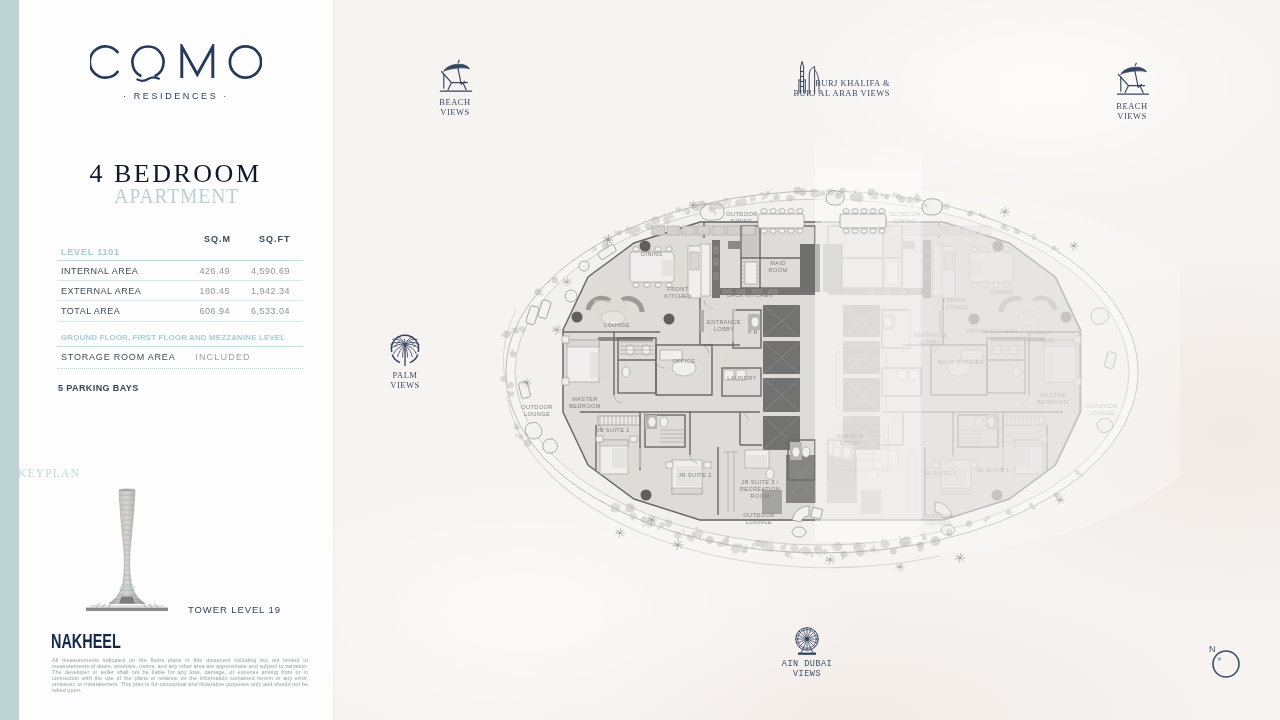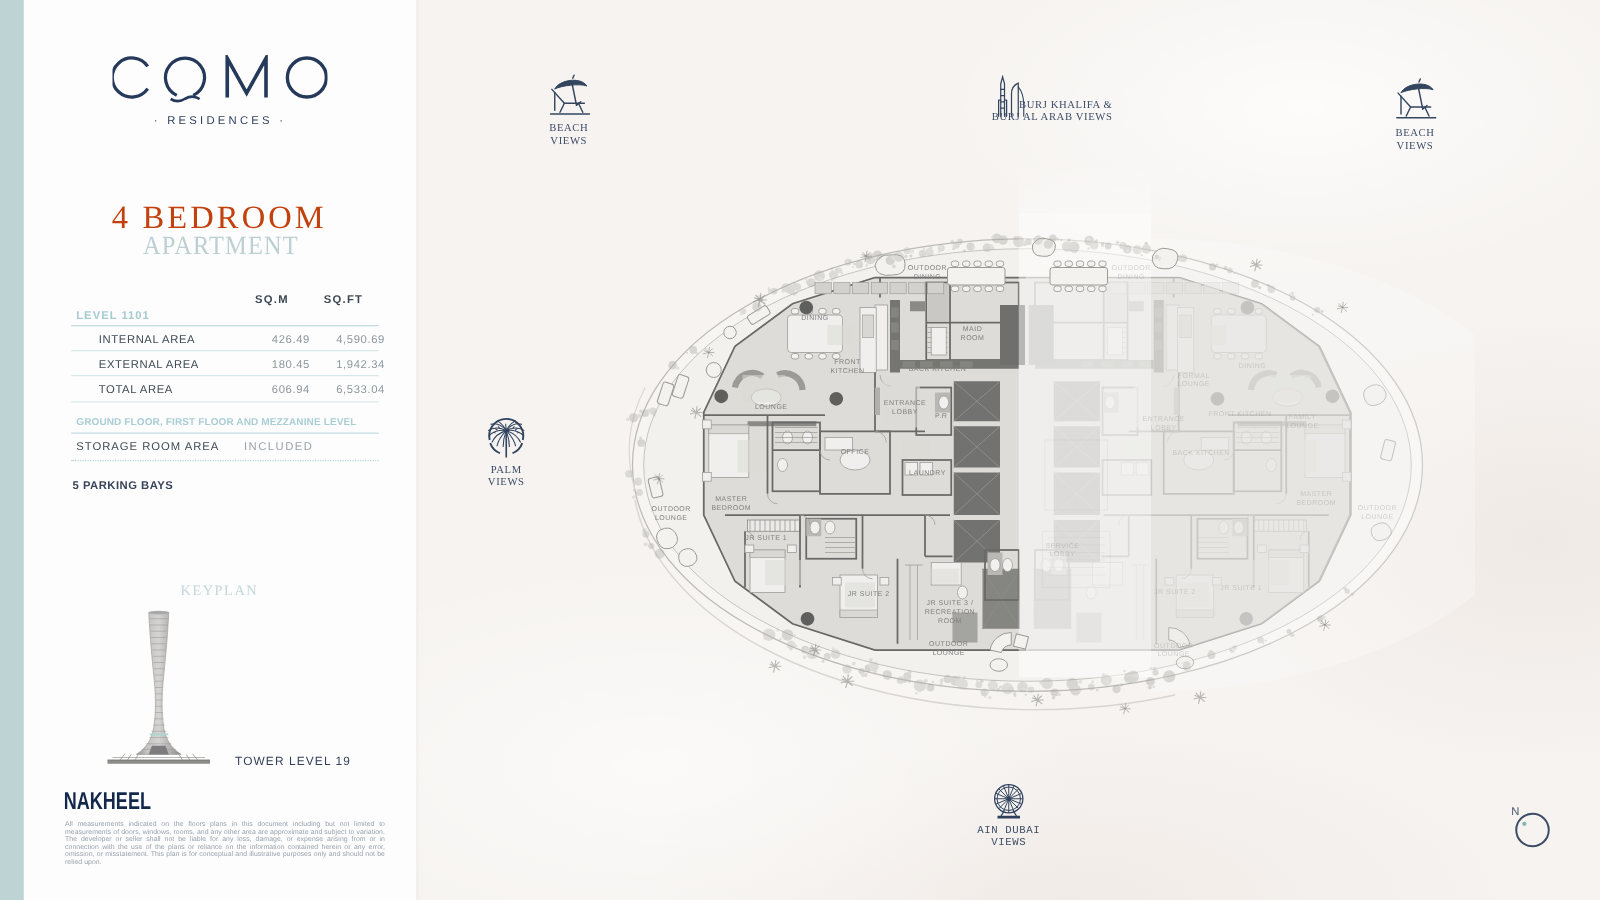--- a/index.html
+++ b/index.html
@@ -10,37 +10,37 @@
       radial-gradient(ellipse 420px 200px at 75% 12%, rgba(255,255,255,.75), rgba(255,255,255,0) 70%),
       radial-gradient(ellipse 500px 240px at 20% 85%, rgba(255,255,255,.6), rgba(255,255,255,0) 70%),
       radial-gradient(ellipse 400px 260px at 95% 60%, rgba(237,231,226,.8), rgba(255,255,255,0) 70%),
       radial-gradient(ellipse 520px 200px at 55% 100%, rgba(238,232,227,.7), rgba(255,255,255,0) 70%);
   }
   .sidebar{position:absolute;left:0;top:0;width:333px;height:720px;background:#fdfdfd;
     box-shadow:1px 0 2px rgba(0,0,0,0.04);}
   .stripe{position:absolute;left:0;top:0;width:19px;height:720px;background:#bed3d4;}
   
   .h4bed{position:absolute;left:18px;width:315px;top:159px;text-align:center;
-    font-family:"Liberation Serif",serif;font-size:26px;letter-spacing:2.5px;color:#c2410c;}
+    font-family:"Liberation Serif",serif;font-size:26px;letter-spacing:2.5px;color:#0f172a;}
   .hapart{position:absolute;left:18px;width:315px;top:184px;text-align:center;
     font-family:"Liberation Serif",serif;font-size:21px;letter-spacing:1px;color:#bccfd2;transform:scaleX(0.93);transform-origin:175px 0;}
   .tbl{position:absolute;left:57px;top:230px;width:246px;font-size:9px;color:#46525c;}
   .tbl .hdr{position:absolute;top:4px;letter-spacing:1px;font-weight:bold;color:#3d4a56;}
   .lvl{position:absolute;top:17px;left:4px;letter-spacing:0.8px;font-weight:bold;color:#a5cbd1;font-size:9px;}
-  .row{position:absolute;left:0;width:246px;height:20px;margin-left:18px;}
+  .row{position:absolute;left:0;width:246px;height:20px;}
   .row .lab{position:absolute;left:4px;top:6px;letter-spacing:0.5px;color:#3f4b55;}
   .row .v1{position:absolute;left:115px;width:58px;top:6px;text-align:right;color:#8e979e;letter-spacing:.5px;}
   .row .v2{position:absolute;left:185px;width:48px;top:6px;text-align:right;color:#8e979e;letter-spacing:.5px;}
   .bline{position:absolute;left:0;width:246px;height:0;border-top:1px solid #c3dcdf;}
   .gfl{position:absolute;left:4px;top:103px;letter-spacing:.1px;font-weight:bold;color:#a9ced5;font-size:8px;white-space:nowrap;}
   .stor{position:absolute;left:4px;top:122px;letter-spacing:0.8px;color:#3f4b55;}
   .incl{position:absolute;left:126px;top:122px;width:80px;text-align:center;color:#9aa2a8;letter-spacing:1.2px;}
   .dotline{position:absolute;left:0;top:138px;width:246px;border-top:1px dotted #bcd8db;}
   .park{position:absolute;left:58px;top:383px;font-size:9px;font-weight:bold;letter-spacing:0.4px;color:#37445a;}
-  .keyplan{position:absolute;left:18px;width:315px;top:467px;text-align:center;
+  .keyplan{position:absolute;left:18px;width:315px;top:467px;text-align:left;
     font-family:"Liberation Serif",serif;font-size:11.5px;letter-spacing:1.2px;color:#c3d7da;}
   .twrlvl{position:absolute;left:188px;top:604px;font-size:9.5px;letter-spacing:0.9px;color:#33415a;}
   .nakheel{position:absolute;left:51px;top:630px;font-size:19.5px;font-weight:bold;color:#13274b;
     letter-spacing:0px;transform:scaleX(0.74);transform-origin:0 0;}
   .disc{position:absolute;left:52px;top:658px;width:256px;font-size:5.5px;line-height:5.9px;
     color:#96a0ab;text-align:justify;letter-spacing:.05px;}
   
   .vlab{position:absolute;text-align:center;font-family:"Liberation Serif",serif;
     font-size:8.5px;letter-spacing:0.5px;color:#3d4d68;line-height:1.22;}
   .vicon{position:absolute;}

